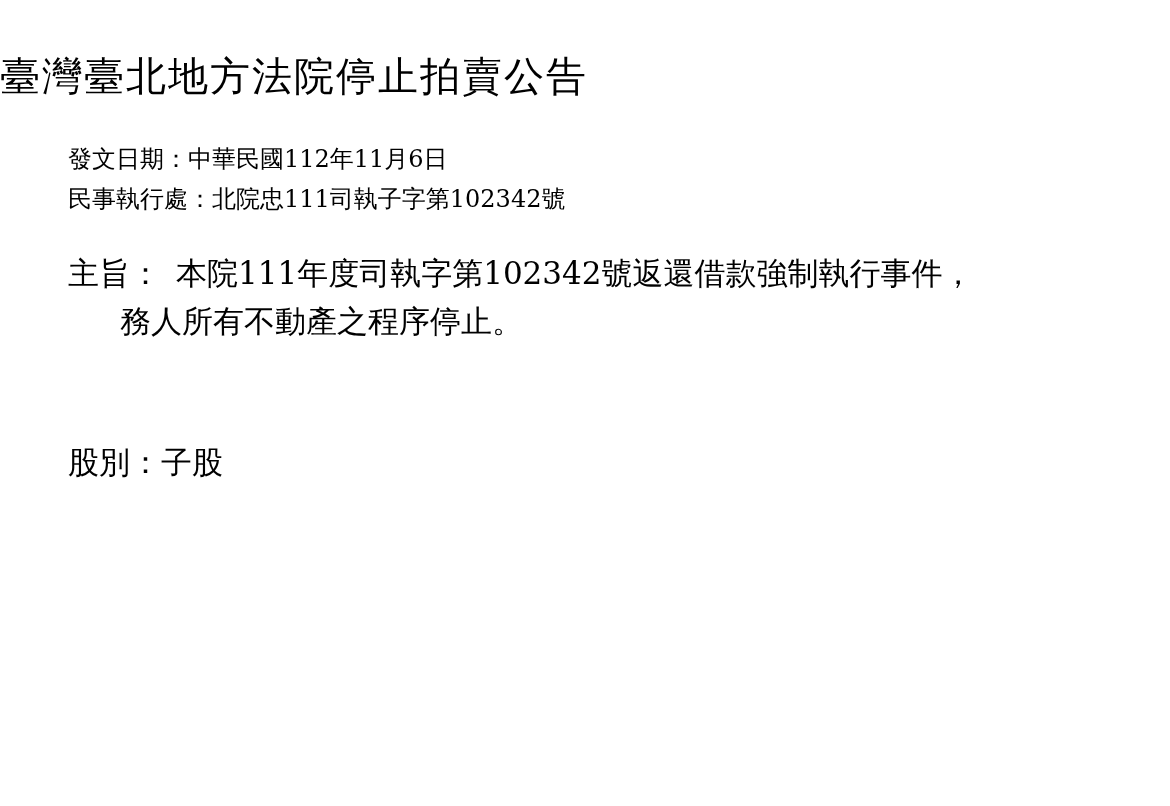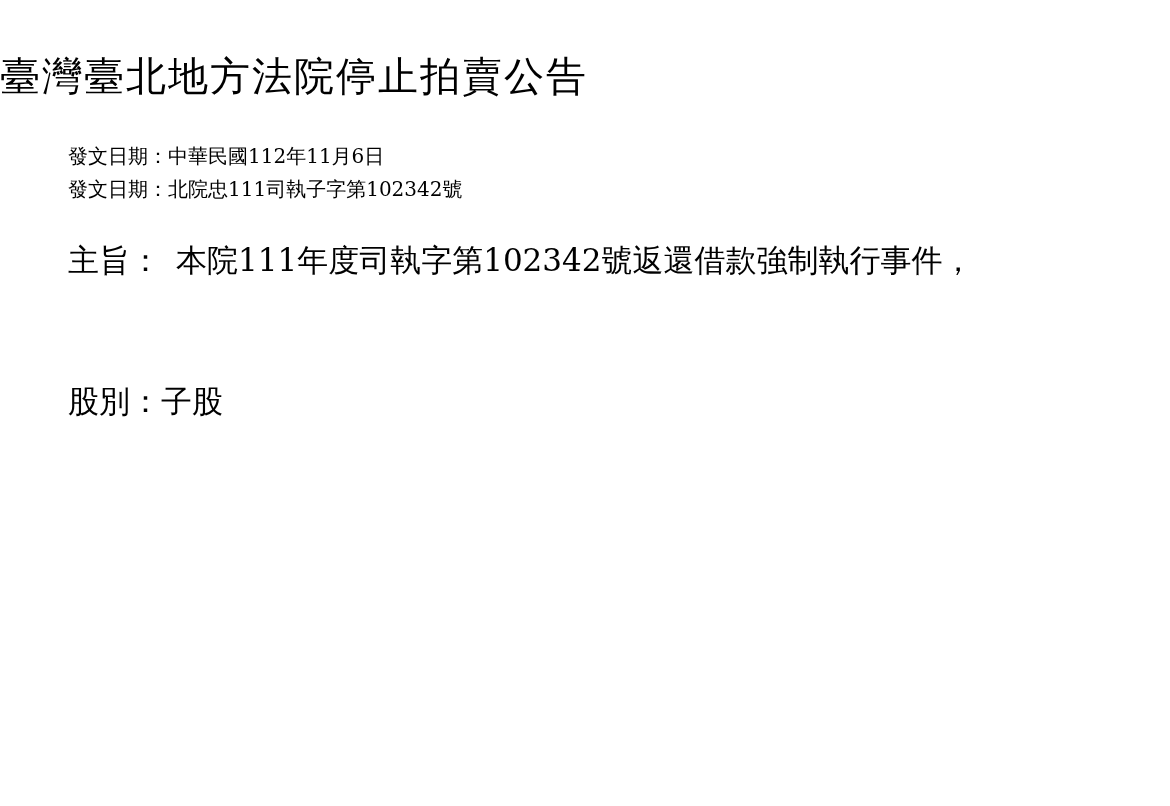--- a/index.html
+++ b/index.html
@@ -22,21 +22,21 @@
   }
   .doc-title {
     font-size: 40px;
     letter-spacing: 2px;
     margin: 52px 0 0 0;
     font-weight: 400;
     line-height: 1.2;
   }
   .meta-block {
     margin: 40px 0 0 68px;
-    font-size: 20px;
+    font-size: 24px;
     line-height: 1.65;
   }
   .meta-line {
     white-space: nowrap;
   }
   .subject-block {
     margin: 30px 0 0 68px;
     width: 1040px;
     font-size: 31px;
     line-height: 1.55;
@@ -73,27 +73,28 @@
 </style>
 </head>
 <body>
 
 <div class="page">
 
   <h1 class="doc-title">臺灣臺北地方法院停止拍賣公告</h1>
 
   <div class="meta-block">
     <div class="meta-line">發文日期：中華民國112年11月6日</div>
-    <div class="meta-line">發文日期：北院忠111司執子字第102342號</div>
+    <div class="meta-line">民事執行處：北院忠111司執子字第102342號</div>
   </div>
 
   <div class="subject-block">
     <span class="subject-label">主旨：</span>
     <div class="subject-body">
       <span class="ln">本院111年度司執字第102342號返還借款強制執行事件，</span>
+      <span class="ln">務人所有不動產之程序停止。</span>
     </div>
   </div>
 
 
   <div class="share-block">
     <div>股別：子股</div>
   </div>
 
 </div>
 

